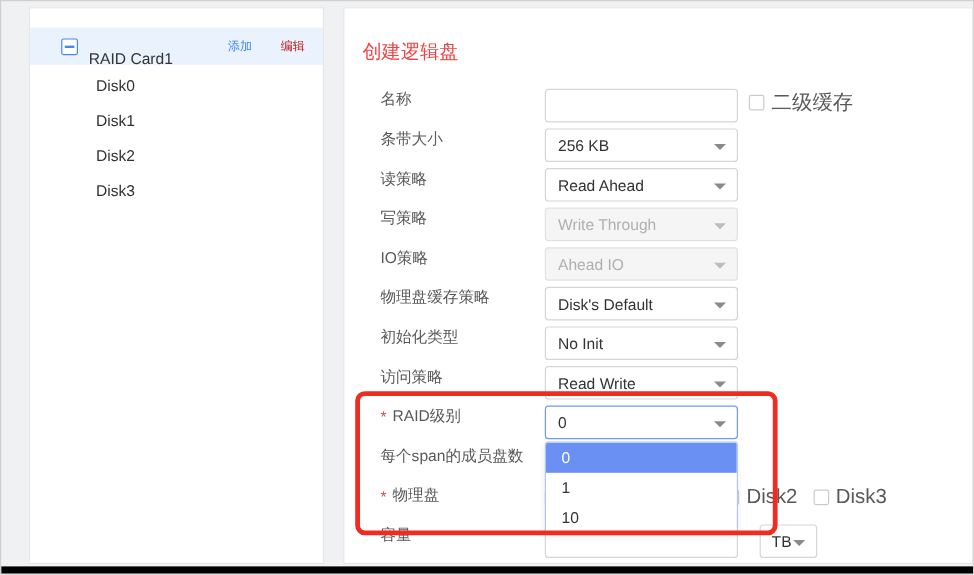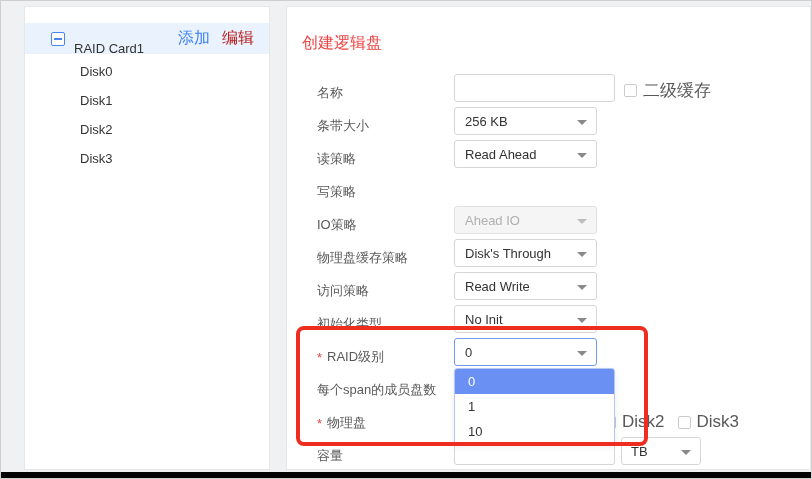--- a/index.html
+++ b/index.html
@@ -23,51 +23,51 @@
     padding:0 15px 0 26px; cursor:pointer;
   }
   .collapse-icon {
     width:14px; height:14px; border:1px solid #4a86f0; border-radius:2px;
     display:inline-flex; align-items:center; justify-content:center;
     margin-right:9px; flex:0 0 auto; background:#fff;
   }
   .collapse-icon .minus { width:8px; height:2px; background:#4a86f0; }
   .tree-label { font-size:13px; color:#333; flex:1 1 auto;margin-top:20px; }
   .row-links { display:flex; gap:12px; }
-  .link { font-size:16px; text-decoration:none; cursor:pointer; }
+  .link { font-size:10px; text-decoration:none; cursor:pointer;margin-left:12px; }
   .link.add { color:#3e82f5; }
   .link.edit { color:#b91c1c; }
   .disk-list { position:absolute; left:0; right:0; top:50px; }
   .disk-item {
     height:29px; line-height:29px; padding-left:55px;
     font-size:13px; color:#333; cursor:pointer;
   }
 
   
   .main {
     position:absolute; left:285px; top:5px; width:525px; height:464px;
     background:#fff; border:1px solid #e7e7e7;
   }
   .panel-title { position:absolute; left:15px; top:26px; font-size:16px; color:#ef4444; }
 
   .form { position:absolute; left:0; top:67px; right:0; }
-  .row { display:flex; align-items:flex-end; height:28px; margin-bottom:5px; }
+  .row { display:flex; align-items:flex-start; height:28px; margin-bottom:5px; }
   .label {
     width:167px; padding-left:30px; font-size:13px; color:#595959;
     display:flex; align-items:center; white-space:nowrap;
   }
   .req { color:#e64545; margin-right:5px; font-size:13px; }
 
   .txt {
     width:161px; height:28px; border:1px solid #d6d6d6; border-radius:3px;
     background:#fff; outline:none; padding:0 8px; font-size:13px; color:#333;
     font-family:"Liberation Sans","DejaVu Sans",sans-serif;
   }
   .select {
-    position:relative; width:143px; height:28px; border:1px solid #d6d6d6;
+    position:relative; width:161px; height:28px; border:1px solid #d6d6d6;
     border-radius:3px; background:#fff; display:flex; align-items:center;
     padding:0 24px 0 10px; cursor:pointer;
   }
   .sel-text { font-size:13px; color:#333; white-space:nowrap; overflow:hidden; }
   .arrow {
     position:absolute; right:9px; top:12px; width:0; height:0;
     border-left:5px solid transparent; border-right:5px solid transparent;
     border-top:5px solid #8a8a8a;
   }
   .select.disabled { background:#f5f5f5; border-color:#e2e2e2; cursor:default; }
@@ -78,21 +78,21 @@
   .checkbox {
     width:13px; height:13px; border:1px solid #cbcbcb; border-radius:2px;
     background:#fff; display:inline-block; flex:0 0 auto; cursor:pointer;
   }
   .cb-label { font-size:17px; color:#595959; margin-left:6px; cursor:pointer; }
   .side-check { display:flex; align-items:center; margin-left:9px; }
 
   .pd-group { display:flex; align-items:center; gap:13px; }
   .pd-item { display:flex; align-items:center; }
 
-  .unit-select { width:80px; margin-left:6px; padding:0 20px 0 9px; }
+  .unit-select { width:48px; margin-left:18px; padding:0 20px 0 9px; }
 
   
   .dropdown {
     position:absolute; left:167px; top:361px; width:161px; z-index:30;
     background:#fff; border:1px solid #b3c7f2; border-radius:3px;
     box-shadow:0 2px 6px rgba(0,0,0,0.08); overflow:hidden;
   }
   .option {
     height:25px; line-height:25px; padding-left:13px; font-size:13px;
     color:#333; cursor:pointer;
@@ -157,50 +157,54 @@
       <div class="row">
         <div class="label">读策略</div>
         <div class="select">
           <span class="sel-text">Read Ahead</span>
           <span class="arrow"></span>
         </div>
       </div>
 
       <div class="row">
         <div class="label">写策略</div>
+        <div class="select disabled">
+          <span class="sel-text">Write Through</span>
+          <span class="arrow"></span>
+        </div>
       </div>
 
       <div class="row">
         <div class="label">IO策略</div>
         <div class="select disabled">
           <span class="sel-text">Ahead IO</span>
           <span class="arrow"></span>
         </div>
       </div>
 
       <div class="row">
         <div class="label">物理盘缓存策略</div>
         <div class="select">
-          <span class="sel-text">Disk's Through</span>
+          <span class="sel-text">Disk's Default</span>
+          <span class="arrow"></span>
+        </div>
+      </div>
+
+      <div class="row">
+        <div class="label">初始化类型</div>
+        <div class="select">
+          <span class="sel-text">No Init</span>
           <span class="arrow"></span>
         </div>
       </div>
 
       <div class="row">
         <div class="label">访问策略</div>
         <div class="select">
           <span class="sel-text">Read Write</span>
-          <span class="arrow"></span>
-        </div>
-      </div>
-
-      <div class="row">
-        <div class="label">初始化类型</div>
-        <div class="select">
-          <span class="sel-text">No Init</span>
           <span class="arrow"></span>
         </div>
       </div>
 
       <div class="row">
         <div class="label">
           <span class="req">*</span>
           <span>RAID级别</span>
         </div>
         <div class="select focused">

